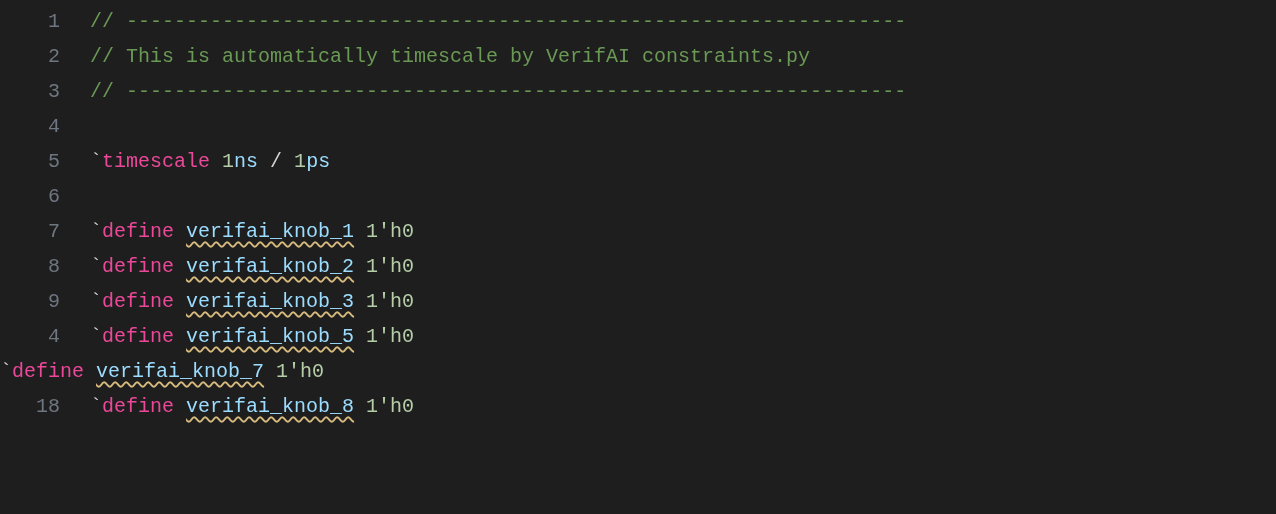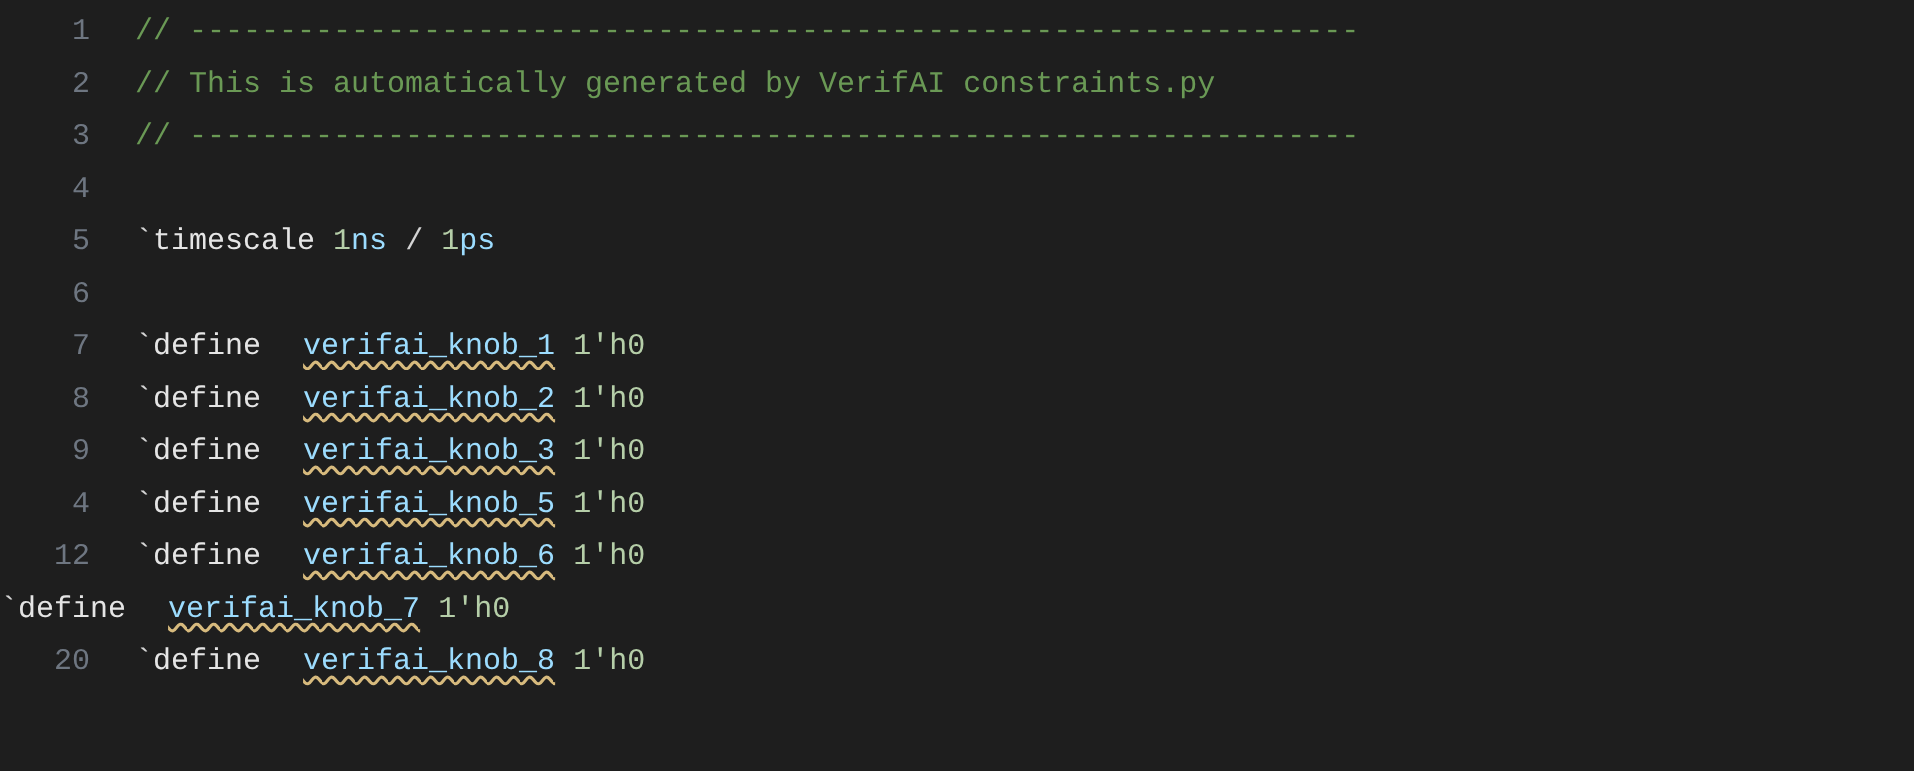--- a/index.html
+++ b/index.html
@@ -31,43 +31,41 @@
     padding-right: 30px;
     color: #6e7681;
     user-select: none;
     flex-shrink: 0;
   }
   .code {
     flex: 1;
   }
   .tok-comment { color: #6a9955; }
   .tok-backtick { color: #d4d4d4; }
-  .tok-keyword  { color: #e5e5e5; }
+  .tok-keyword  { color: #ec4899; }
   .tok-ident    { color: #9cdcfe; }
   .tok-number   { color: #b5cea8; }
   .tok-plain    { color: #d4d4d4; }
   .squiggle {
     text-decoration-line: underline;
     text-decoration-style: wavy;
     text-decoration-color: #d7ba7d;
     text-decoration-thickness: 1.5px;
     text-underline-offset: 4px;
-    margin-left: 16px;
   }
 </style>
 </head>
 <body>
 
 <div class="editor" id="editor-root">
     <div class="line"><div class="gutter">1</div><div class="code"><span class="tok-comment">// -----------------------------------------------------------------</span></div></div>
-    <div class="line"><div class="gutter">2</div><div class="code"><span class="tok-comment">// This is automatically generated by VerifAI constraints.py</span></div></div>
+    <div class="line"><div class="gutter">2</div><div class="code"><span class="tok-comment">// This is automatically timescale by VerifAI constraints.py</span></div></div>
     <div class="line"><div class="gutter">3</div><div class="code"><span class="tok-comment">// -----------------------------------------------------------------</span></div></div>
     <div class="line"><div class="gutter">4</div><div class="code"></div></div>
     <div class="line"><div class="gutter">5</div><div class="code"><span class="tok-backtick">`</span><span class="tok-keyword">timescale</span><span class="tok-plain"> </span><span class="tok-number">1</span><span class="tok-ident">ns</span><span class="tok-plain"> / </span><span class="tok-number">1</span><span class="tok-ident">ps</span></div></div>
     <div class="line"><div class="gutter">6</div><div class="code"></div></div>
     <div class="line"><div class="gutter">7</div><div class="code"><span class="tok-backtick">`</span><span class="tok-keyword">define</span><span class="tok-plain"> </span><span class="tok-ident squiggle">verifai_knob_1</span><span class="tok-plain"> </span><span class="tok-number">1'h0</span></div></div>
     <div class="line"><div class="gutter">8</div><div class="code"><span class="tok-backtick">`</span><span class="tok-keyword">define</span><span class="tok-plain"> </span><span class="tok-ident squiggle">verifai_knob_2</span><span class="tok-plain"> </span><span class="tok-number">1'h0</span></div></div>
     <div class="line"><div class="gutter">9</div><div class="code"><span class="tok-backtick">`</span><span class="tok-keyword">define</span><span class="tok-plain"> </span><span class="tok-ident squiggle">verifai_knob_3</span><span class="tok-plain"> </span><span class="tok-number">1'h0</span></div></div>
     <div class="line"><div class="gutter">4</div><div class="code"><span class="tok-backtick">`</span><span class="tok-keyword">define</span><span class="tok-plain"> </span><span class="tok-ident squiggle">verifai_knob_5</span><span class="tok-plain"> </span><span class="tok-number">1'h0</span></div></div>
-    <div class="line"><div class="gutter">12</div><div class="code"><span class="tok-backtick">`</span><span class="tok-keyword">define</span><span class="tok-plain"> </span><span class="tok-ident squiggle">verifai_knob_6</span><span class="tok-plain"> </span><span class="tok-number">1'h0</span></div></div>
     <div class="line"><div class="code"><span class="tok-backtick">`</span><span class="tok-keyword">define</span><span class="tok-plain"> </span><span class="tok-ident squiggle">verifai_knob_7</span><span class="tok-plain"> </span><span class="tok-number">1'h0</span></div></div>
-    <div class="line"><div class="gutter">20</div><div class="code"><span class="tok-backtick">`</span><span class="tok-keyword">define</span><span class="tok-plain"> </span><span class="tok-ident squiggle">verifai_knob_8</span><span class="tok-plain"> </span><span class="tok-number">1'h0</span></div></div>
+    <div class="line"><div class="gutter">18</div><div class="code"><span class="tok-backtick">`</span><span class="tok-keyword">define</span><span class="tok-plain"> </span><span class="tok-ident squiggle">verifai_knob_8</span><span class="tok-plain"> </span><span class="tok-number">1'h0</span></div></div>
   </div>
 
 </body></html>

